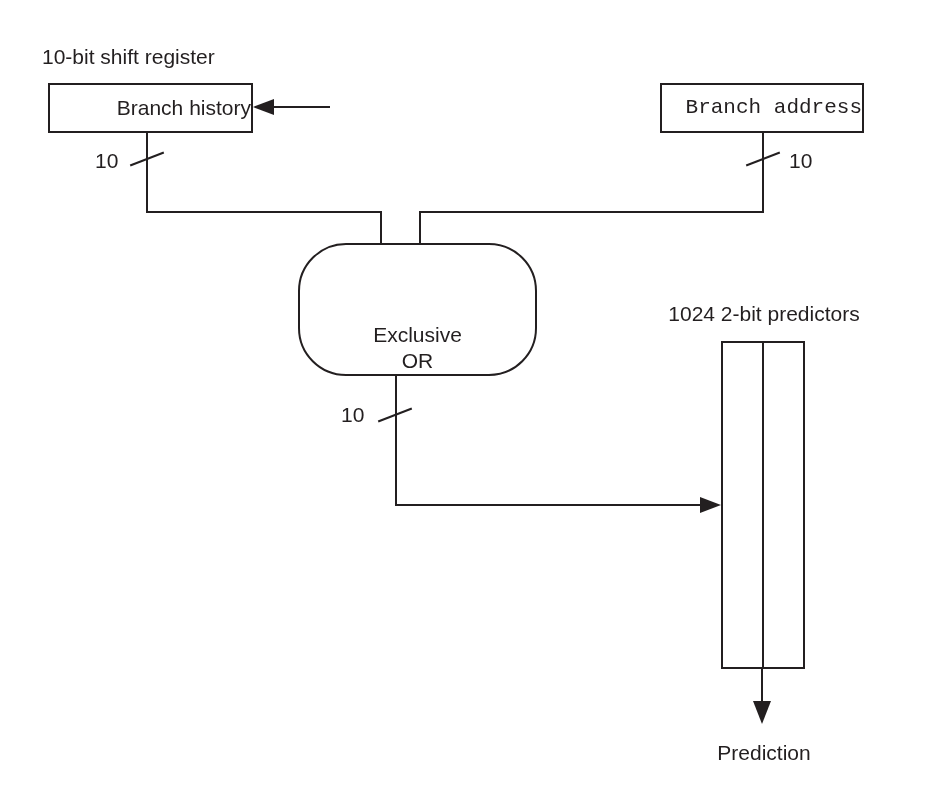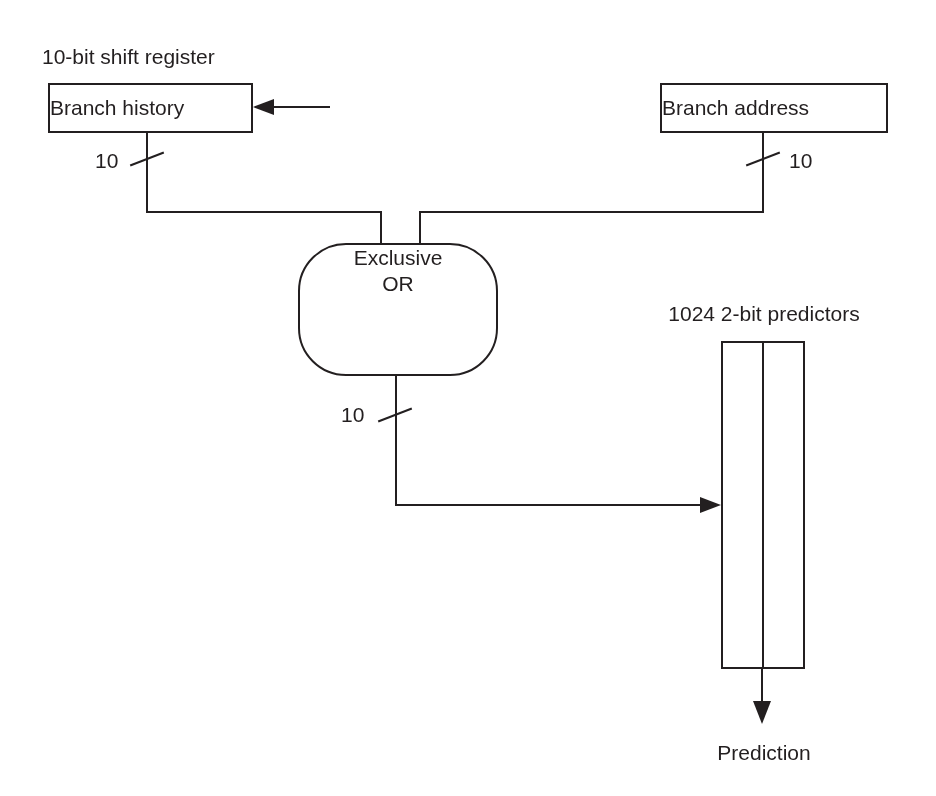--- a/index.html
+++ b/index.html
@@ -20,21 +20,21 @@
     position: absolute;
     background: #231f20;
   }
   .node-box {
     position: absolute;
     box-sizing: border-box;
     border: 2px solid #231f20;
     background: #ffffff;
     display: flex;
     align-items: center;
-    justify-content: flex-start;
+    justify-content: flex-end;
     text-align: center;
     font-size: 21px;
     line-height: 26px;
   }
   .label {
     position: absolute;
     font-size: 21px;
     line-height: 26px;
     white-space: nowrap;
   }
@@ -86,40 +86,40 @@
 <body>
 
 <div class="canvas">
 
   <div class="label" style="left:42px; top:44px;">10-bit shift register</div>
 
   <div class="node-box" style="left:48px; top:83px; width:205px; height:50px;">
     <span>Branch history</span>
   </div>
 
-  <div class="node-box" style="left:660px; top:83px; width:228px; height:50px;">
+  <div class="node-box" style="left:660px; top:83px; width:204px; height:50px;font-family:Liberation Mono, monospace;">
     <span>Branch address</span>
   </div>
 
   <div class="wire" style="left:272px; top:106px; width:58px; height:2px;"></div>
   <div class="arrowhead ah-left" style="left:253px; top:99px;"></div>
 
   <div class="wire" style="left:146px; top:133px; width:2px; height:79px;"></div>
   <div class="wire" style="left:146px; top:211px; width:236px; height:2px;"></div>
   <div class="wire" style="left:380px; top:211px; width:2px; height:34px;"></div>
   <div class="slash" style="left:129px; top:158px;"></div>
   <div class="label" style="left:95px; top:148px;">10</div>
 
   <div class="wire" style="left:762px; top:133px; width:2px; height:79px;"></div>
   <div class="wire" style="left:419px; top:211px; width:345px; height:2px;"></div>
   <div class="wire" style="left:419px; top:211px; width:2px; height:34px;"></div>
   <div class="slash" style="left:745px; top:158px;"></div>
   <div class="label" style="left:789px; top:148px;">10</div>
 
-  <div class="node-box xor-box" style="left:298px; top:243px; width:200px; height:133px;">
+  <div class="node-box xor-box" style="left:298px; top:243px; width:239px; height:133px;">
     <div>Exclusive</div>
     <div>OR</div>
   </div>
 
   <div class="wire" style="left:395px; top:374px; width:2px; height:132px;"></div>
   <div class="wire" style="left:395px; top:504px; width:307px; height:2px;"></div>
   <div class="arrowhead ah-right" style="left:700px; top:497px;"></div>
   <div class="slash" style="left:377px; top:414px;"></div>
   <div class="label" style="left:341px; top:402px;">10</div>
 

